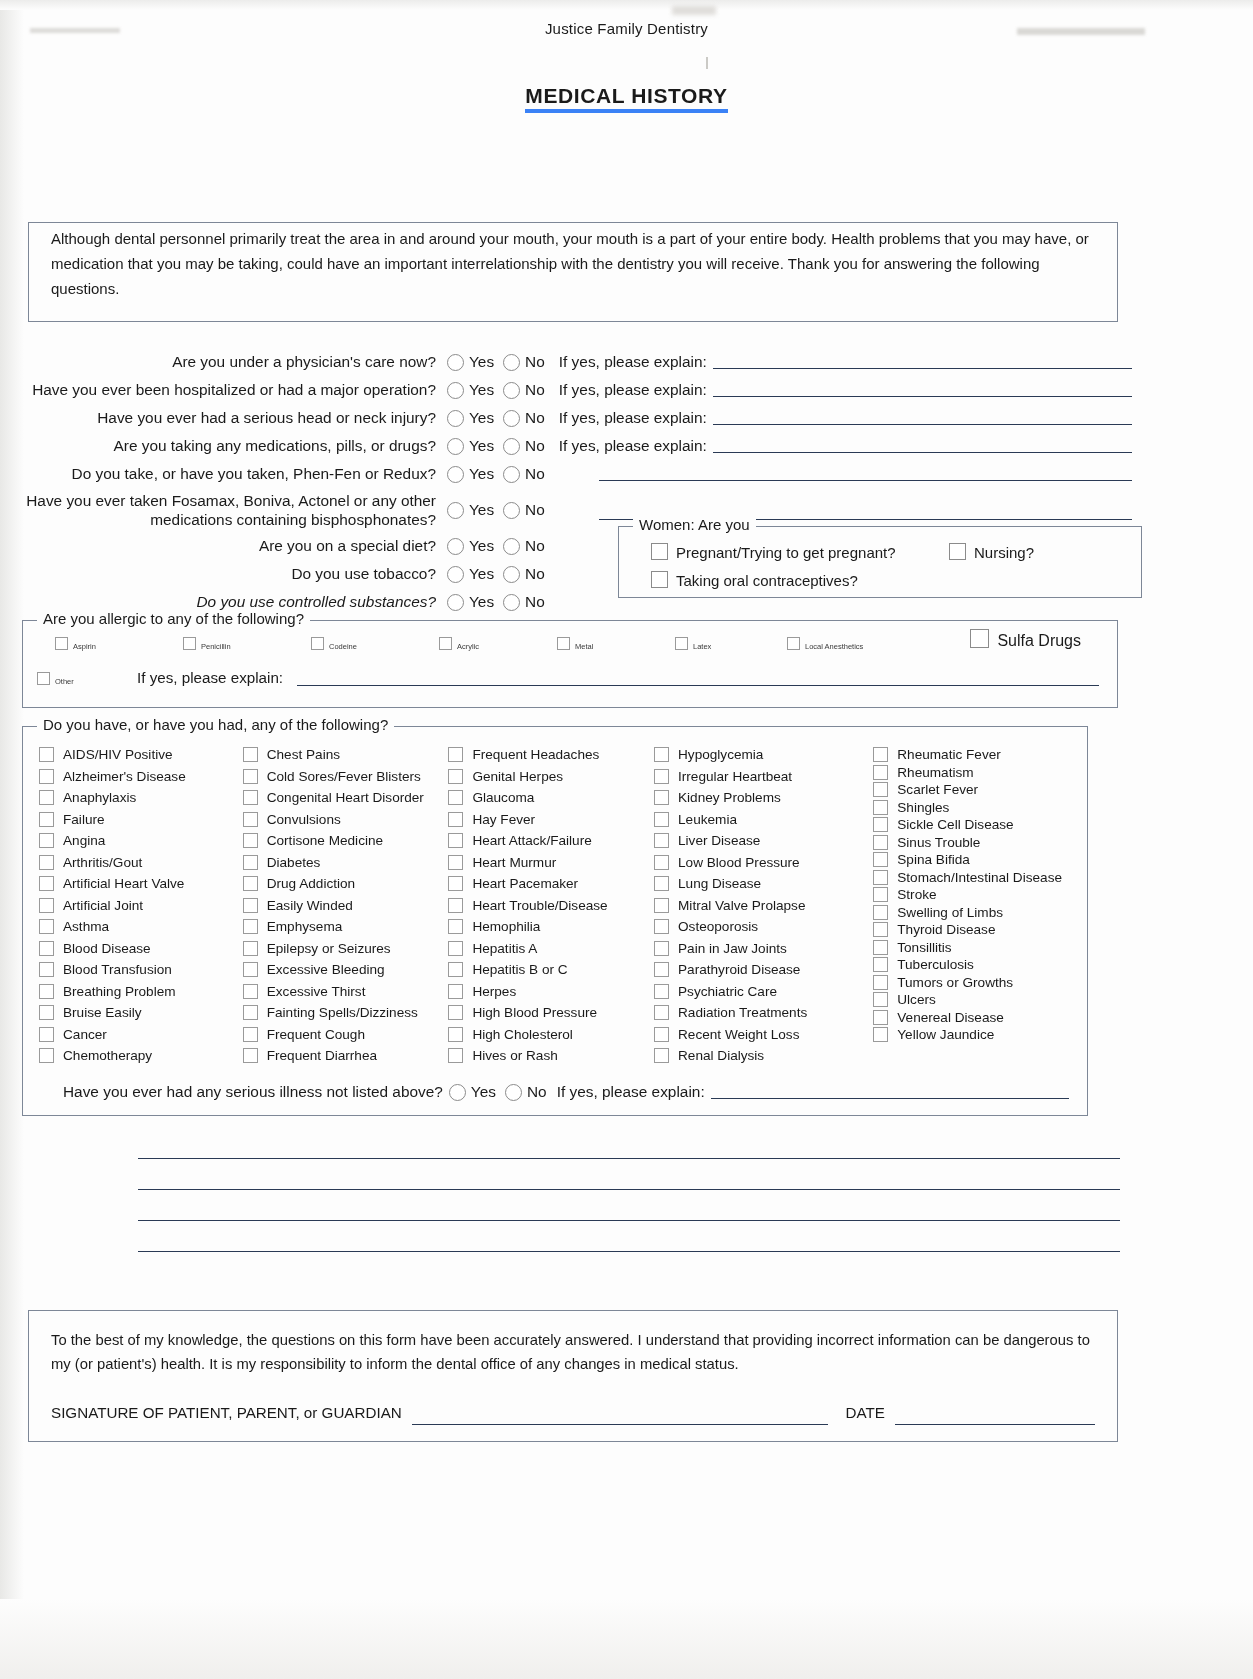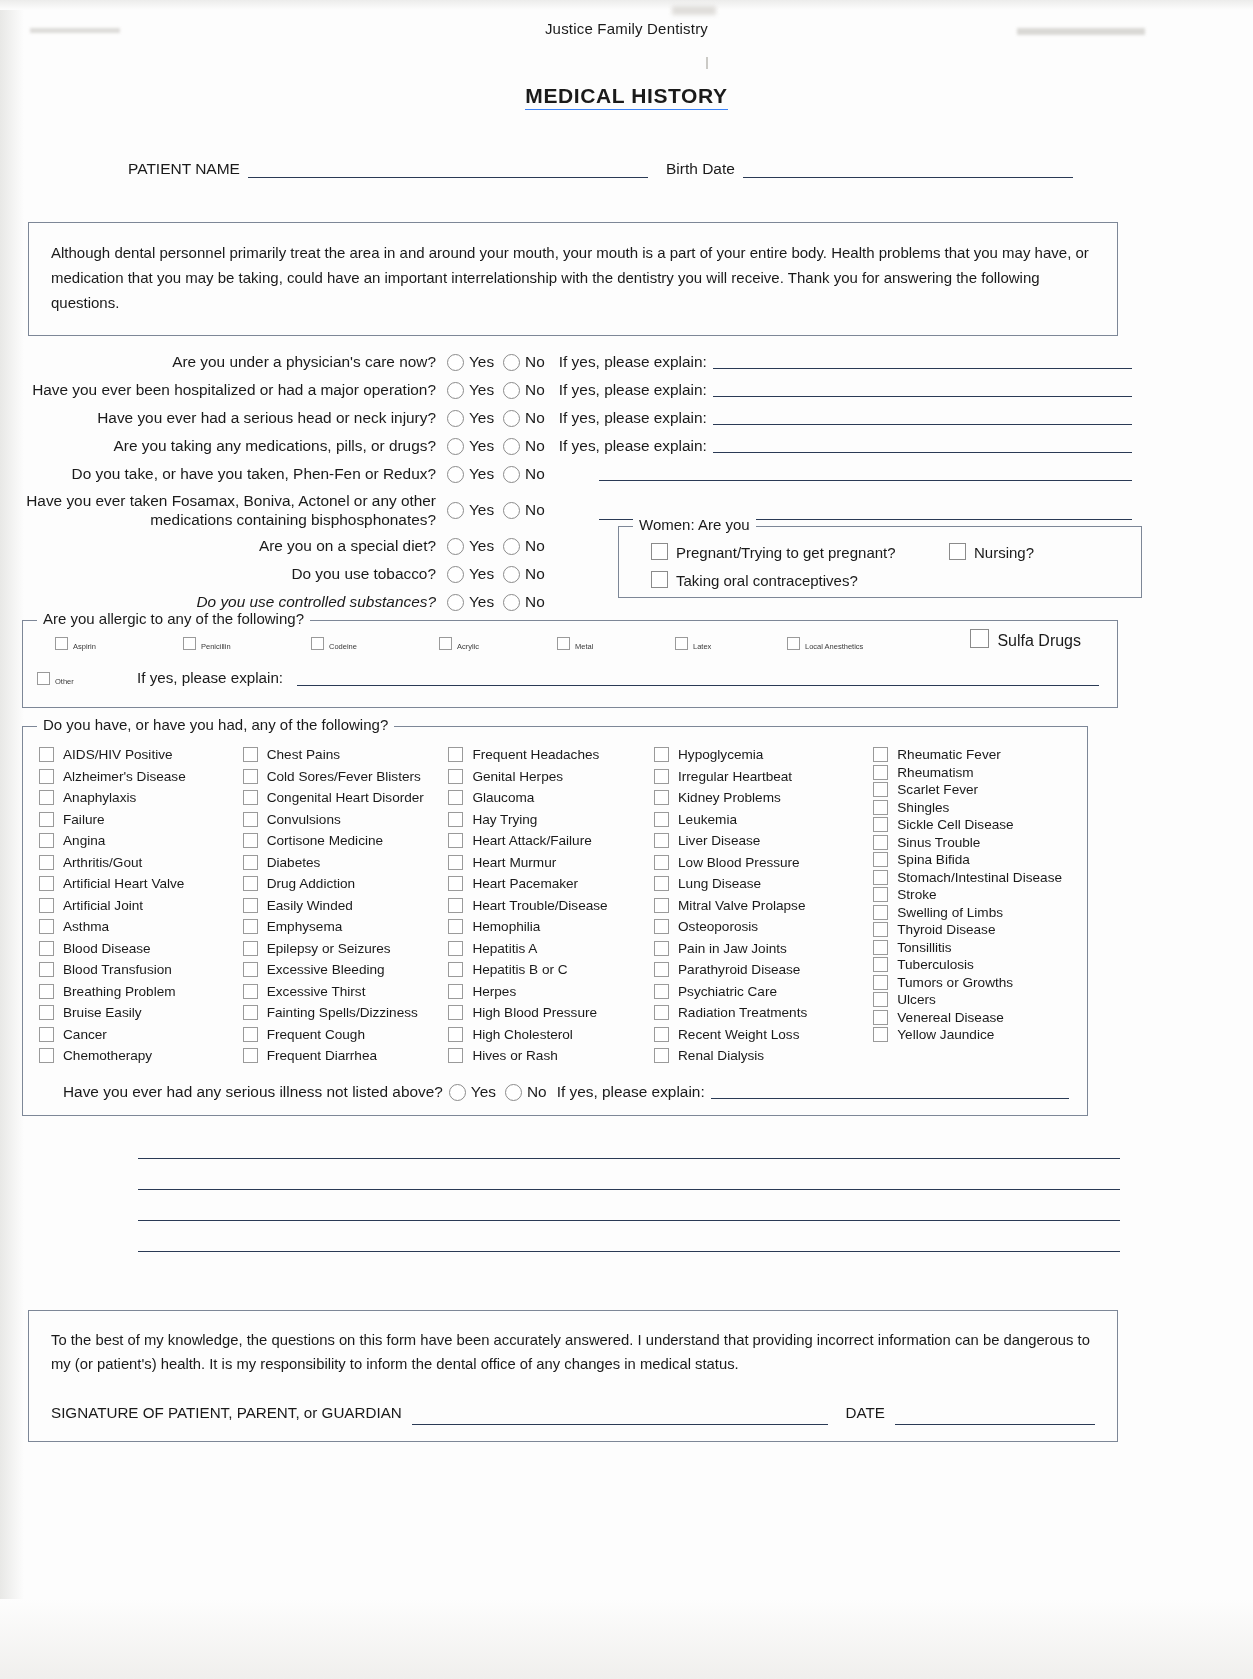--- a/index.html
+++ b/index.html
@@ -43,36 +43,36 @@
     letter-spacing: .2px;
   }
   .doc-title {
     position: absolute;
     top: 84px; left: 0; width: 1253px;
     text-align: center;
     font-size: 21px;
     font-weight: bold;
     letter-spacing: .6px;
   }
-  .doc-title span { border-bottom: 1px solid #3b82f6; padding-bottom: 2px; }
+  .doc-title span { border-bottom: 4px solid #3b82f6; padding-bottom: 2px; }
 
   .name-row {
     position: absolute;
     top: 160px; left: 128px; width: 1000px;
     display: flex; align-items: flex-end;
     font-size: 15.5px;
   }
   .name-row .lbl { white-space: nowrap; }
   .rule { border-bottom: 1.4px solid #2a3a55; height: 14px; }
 
   .intro-box {
     position: absolute;
     left: 28px; top: 222px; width: 1090px;
     border: 1px solid #7d8797;
-    padding: 18px 20px 20px 22px;
+    padding: 4px 20px 20px 22px;
     font-size: 15px;
     line-height: 1.65;
     box-sizing: border-box;
   }
 
   
   .q-block { position: absolute; left: 22px; top: 348px; width: 1110px; font-size: 15.4px; }
   .q-row { display: flex; align-items: center; height: 28px; }
   .q-text { text-align: right; padding-right: 8px; }
   .radio {
@@ -172,26 +172,20 @@
   <div class="scan-edge-top"></div>
   <div class="scan-edge-bottom"></div>
   <div class="smudge"></div>
   <div class="corner-mark-l"></div>
   <div class="corner-mark-r"></div>
   <div class="tick"></div>
 
   <div class="clinic-name">Justice Family Dentistry</div>
   <div class="doc-title"><span>MEDICAL HISTORY</span></div>
 
-  <div class="name-row">
-    <span class="lbl">PATIENT NAME</span>
-    <span class="rule" style="width:400px; margin-left:8px;"></span>
-    <span class="lbl" style="margin-left:18px;">Birth Date</span>
-    <span class="rule" style="width:330px; margin-left:8px;"></span>
-  </div>
 
   <div class="intro-box">Although dental personnel primarily treat the area in and around your mouth, your mouth is a part of your entire body.  Health problems that you may have, or medication that you may be taking, could have an important interrelationship with the dentistry you will receive.  Thank you for answering the following questions.</div>
 
   <div class="q-block">
 
     <div class="q-row">
       <span class="q-text" style="width:414px;">Are you under a physician's care now?</span>
       <span class="radio"></span>
       <span class="yn">Yes</span>
       <span class="radio"></span>
@@ -445,21 +439,21 @@
         <div class="cond-item">
             <span class="chk-sm"></span>
             <span>Genital Herpes</span>
           </div>
         <div class="cond-item">
             <span class="chk-sm"></span>
             <span>Glaucoma</span>
           </div>
         <div class="cond-item">
             <span class="chk-sm"></span>
-            <span>Hay Trying</span>
+            <span>Hay Fever</span>
           </div>
         <div class="cond-item">
             <span class="chk-sm"></span>
             <span>Heart Attack/Failure</span>
           </div>
         <div class="cond-item">
             <span class="chk-sm"></span>
             <span>Heart Murmur</span>
           </div>
         <div class="cond-item">

